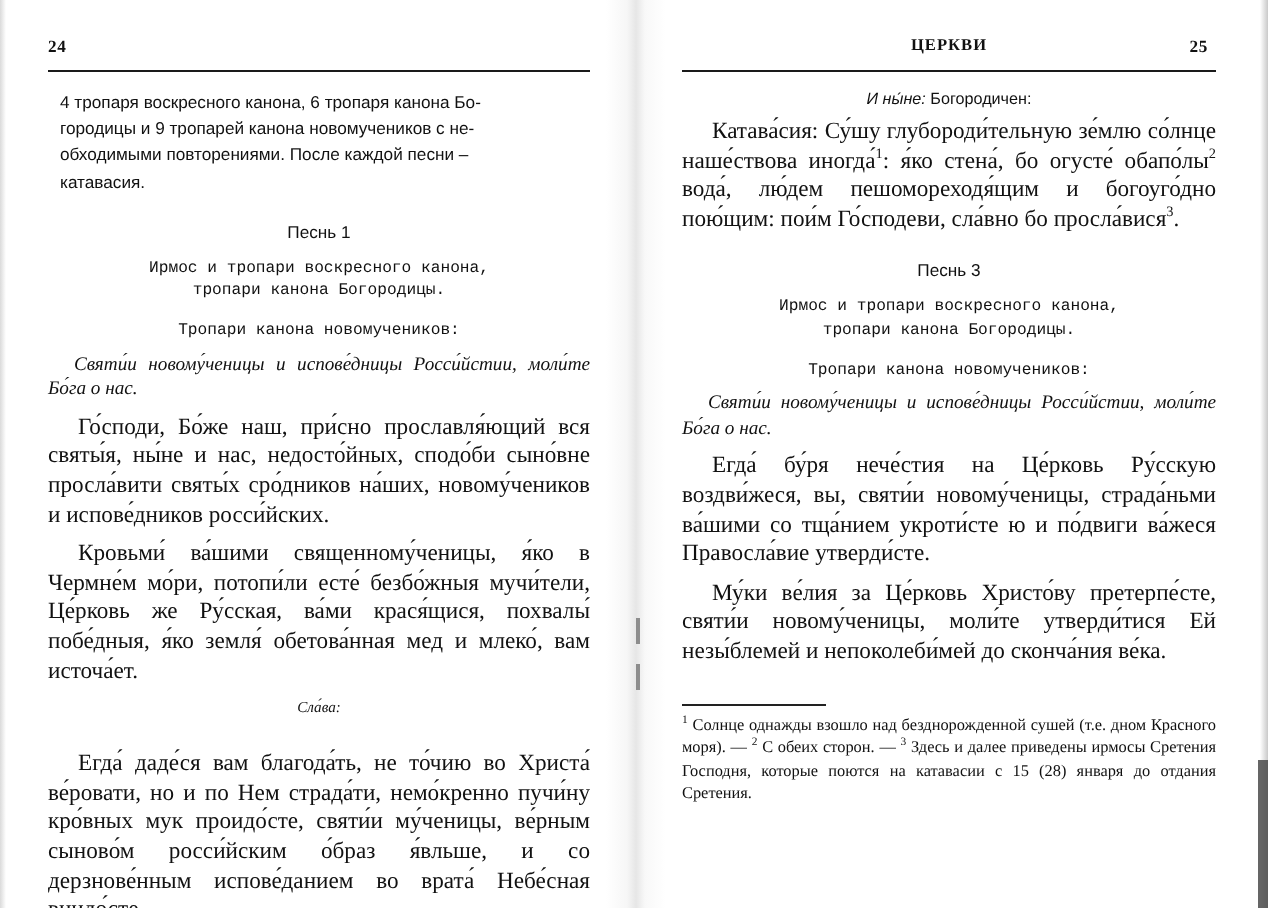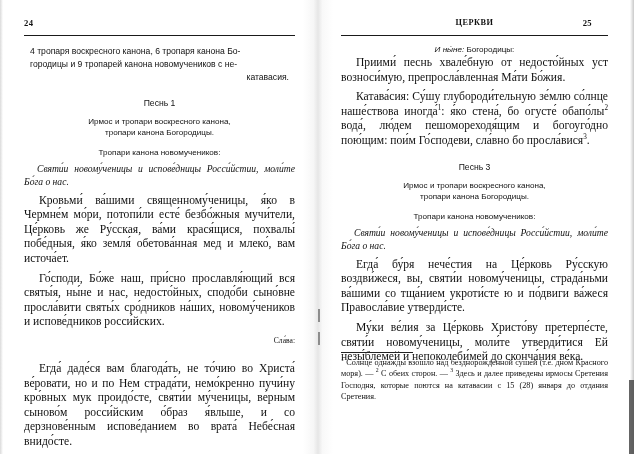--- a/index.html
+++ b/index.html
@@ -102,50 +102,50 @@
     font-size: 8.3px;
     font-weight: bold;
     letter-spacing: .5px;
   }
   .runhead-left .folio { margin-right: 18px; }
   .runhead-right {
     justify-content: center;
     position: relative;
   }
   .runhead-right .rh-title { margin: 0 auto; }
-  .runhead-right .folio { position: absolute; right: 16px; }
+  .runhead-right .folio { position: absolute; right: 4px; }
   .rule {
     border: 0;
     border-top: 1.2px solid #1a1a1a;
     margin: 3px 0 9px 0;
   }
 
   
   p, div.blk {
     margin: 0;
   }
   .rubric-box {
     font-family: "Liberation Sans", "DejaVu Sans", sans-serif;
     font-size: 8.6px;
     line-height: 13.2px;
     text-align: justify;
     margin: 0 6px 0 6px;
   }
   .rubric-box .lastline {
-    text-align: right;
+    text-align: left;
   }
   .songhead {
     font-family: "Liberation Sans", "DejaVu Sans", sans-serif;
     font-size: 8.6px;
     text-align: center;
     margin-top: 13px;
     margin-bottom: 8px;
   }
   .rubric-center {
-    font-family: Liberation Sans, sans-serif;
+    font-family: Liberation Mono, monospace;
     font-size: 8.1px;
     line-height: 11.6px;
     text-align: center;
   }
   .rubric-center.sp {
     margin-top: 8px;
   }
   .refrain {
     font-style: italic;
     font-size: 9.6px;
@@ -156,22 +156,23 @@
   }
   .troparion {
     font-size: 11.6px;
     line-height: 14.6px;
     text-align: justify;
     text-indent: 15px;
     margin-top: 5px;
     hyphens: manual;
   }
   .slava {
+    font-style: italic;
     font-size: 7.6px;
-    text-align: right;
+    text-align: center;
     margin-top: 6px;
     margin-bottom: 17px;
   }
   .inyne {
     font-family: "Liberation Sans", "DejaVu Sans", sans-serif;
     font-size: 8.1px;
     text-align: center;
     margin-bottom: 2px;
   }
   .inyne i { font-style: italic; }
@@ -212,58 +213,58 @@
     <div class="edge-shadow-left"></div>
 
     <div class="runhead runhead-left">
       <span class="folio">24</span>
     </div>
     <hr class="rule">
 
     <div class="rubric-box">
       <div>4 тропаря воскресного канона, 6 тропаря канона Бо-</div>
       <div>городицы и 9 тропарей канона новомучеников с не-</div>
+      <div>обходимыми повторениями. После каждой песни –</div>
       <div class="lastline">катавасия.</div>
     </div>
 
     <div class="songhead">Песнь 1</div>
 
     <div class="rubric-center">
       <div>Ирмос и тропари воскресного канона,</div>
       <div>тропари канона Богородицы.</div>
     </div>
 
     <div class="rubric-center sp">Тропари канона новомучеников:</div>
 
     <p class="refrain">Святи́и новому́ченицы и испове́дницы Росси́йстии, моли́те Бо́га о нас.</p>
 
+    <p class="troparion">Го́споди, Бо́же наш, при́сно прославля́ющий вся святы́я, ны́не и нас, недосто́йных, сподо́би сыно́вне просла́вити святы́х сро́дников на́ших, новому́чеников и испове́дников росси́йских.</p>
+
     <p class="troparion">Кровьми́ ва́шими священному́ченицы, я́ко в Чермне́м мо́ри, потопи́ли есте́ безбо́жныя мучи́тели, Це́рковь же Ру́сская, ва́ми крася́щися, похвалы́ побе́дныя, я́ко земля́ обетова́нная мед и млеко́, вам источа́ет.</p>
-
-    <p class="troparion">Го́споди, Бо́же наш, при́сно прославля́ющий вся святы́я, ны́не и нас, недосто́йных, сподо́би сыно́вне просла́вити святы́х сро́дников на́ших, новому́чеников и испове́дников росси́йских.</p>
 
     <div class="slava">Сла́ва:</div>
 
     <p class="troparion">Егда́ даде́ся вам благода́ть, не то́чию во Христа́ ве́ровати, но и по Нем страда́ти, немо́кренно пучи́ну кро́вных мук проидо́сте, святи́и му́ченицы, ве́рным сыново́м росси́йским о́браз я́вльше, и со дерзнове́нным испове́данием во врата́ Небе́сная внидо́сте.</p>
   </div>
 
   <div class="page page-right">
     <div class="edge-shadow-right"></div>
     <div class="dark-bar"></div>
 
     <div class="runhead runhead-right">
       <span class="rh-title">ЦЕРКВИ</span>
       <span class="folio">25</span>
     </div>
     <hr class="rule">
 
     <div class="inyne">
-      <i>И ны́не:</i><span> Богородицы:</span>
-    </div>
-
-    <p class="troparion" style="margin-top:2px">Приими́ песнь хвале́бную от недосто́йных уст возноси́мую, препросла́вленная Ма́ти Бо́жия.</p>
+      <i>И ны́не:</i><span> Богородичен:</span>
+    </div>
+
 
     <p class="troparion"><span class="katavasia-lead">Катава́сия:</span><span> Су́шу глубороди́тельную зе́млю со́лнце наше́ствова иногда́</span><sup>1</sup><span>: я́ко стена́, бо огусте́ обапо́лы</span><sup>2</sup><span> вода́, лю́дем пешомореходя́щим и богоуго́дно пою́щим: пои́м Го́сподеви, сла́вно бо просла́вися</span><sup>3</sup><span>.</span></p>
 
     <div class="songhead">Песнь 3</div>
 
     <div class="rubric-center">
       <div>Ирмос и тропари воскресного канона,</div>
       <div>тропари канона Богородицы.</div>
     </div>
 

